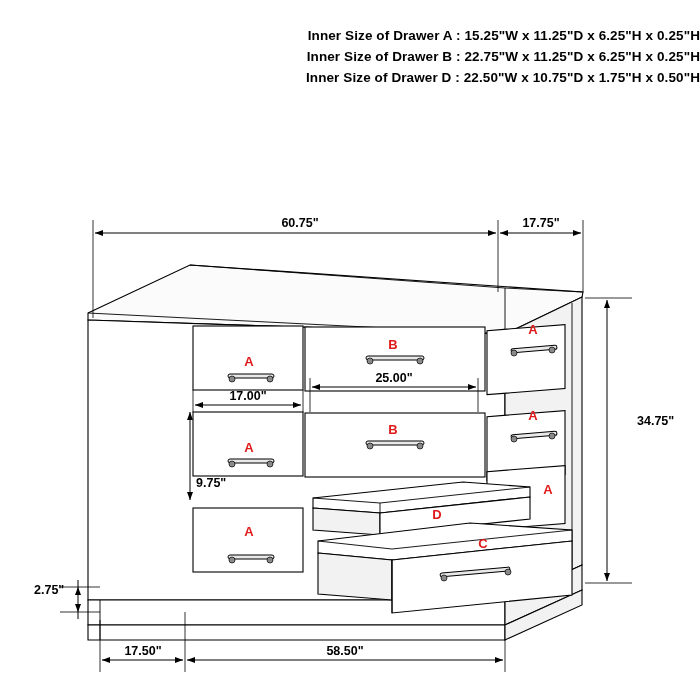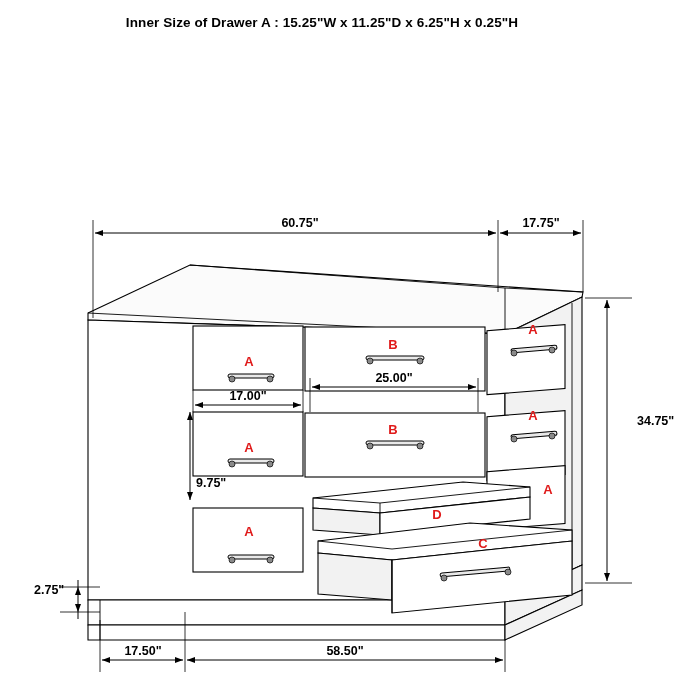--- a/index.html
+++ b/index.html
@@ -15,23 +15,23 @@
     overflow: hidden;
   }
   #stage {
     position: relative;
     width: 700px;
     height: 700px;
   }
   .spec-list {
     position: absolute;
     left: 0;
-    top: 12px;
-    width: 644px;
-    text-align: center;
+    top: 25px;
+    width: 700px;
+    text-align: right;
   }
   .spec-line {
     font-size: 13.5px;
     font-weight: bold;
     color: #000;
     line-height: 21px;
     letter-spacing: 0.1px;
     white-space: nowrap;
   }
   svg#drawing {
@@ -94,20 +94,22 @@
     stroke-width: 0.7;
   }
 </style>
 </head>
 <body>
 
 <div id="stage">
 
   <div class="spec-list">
     <div class="spec-line">Inner Size of Drawer A : 15.25"W x 11.25"D x 6.25"H x 0.25"H</div>
+    <div class="spec-line">Inner Size of Drawer B : 22.75"W x 11.25"D x 6.25"H x 0.25"H</div>
+    <div class="spec-line">Inner Size of Drawer  D : 22.50"W x 10.75"D x 1.75"H x 0.50"H</div>
   </div>
 
   <svg id="drawing" viewBox="0 0 700 700">
 
     <g>
       <polygon class="panel-top" points="88,313 190,265 583,292 582,297 505,334 88,320"></polygon>
       <polyline class="thin" points="190,265 505,288 583,292"></polyline>
       <polyline class="thin" points="505,288 505,334"></polyline>
       <polyline class="thin" points="88,313 505,334"></polyline>
     </g>

